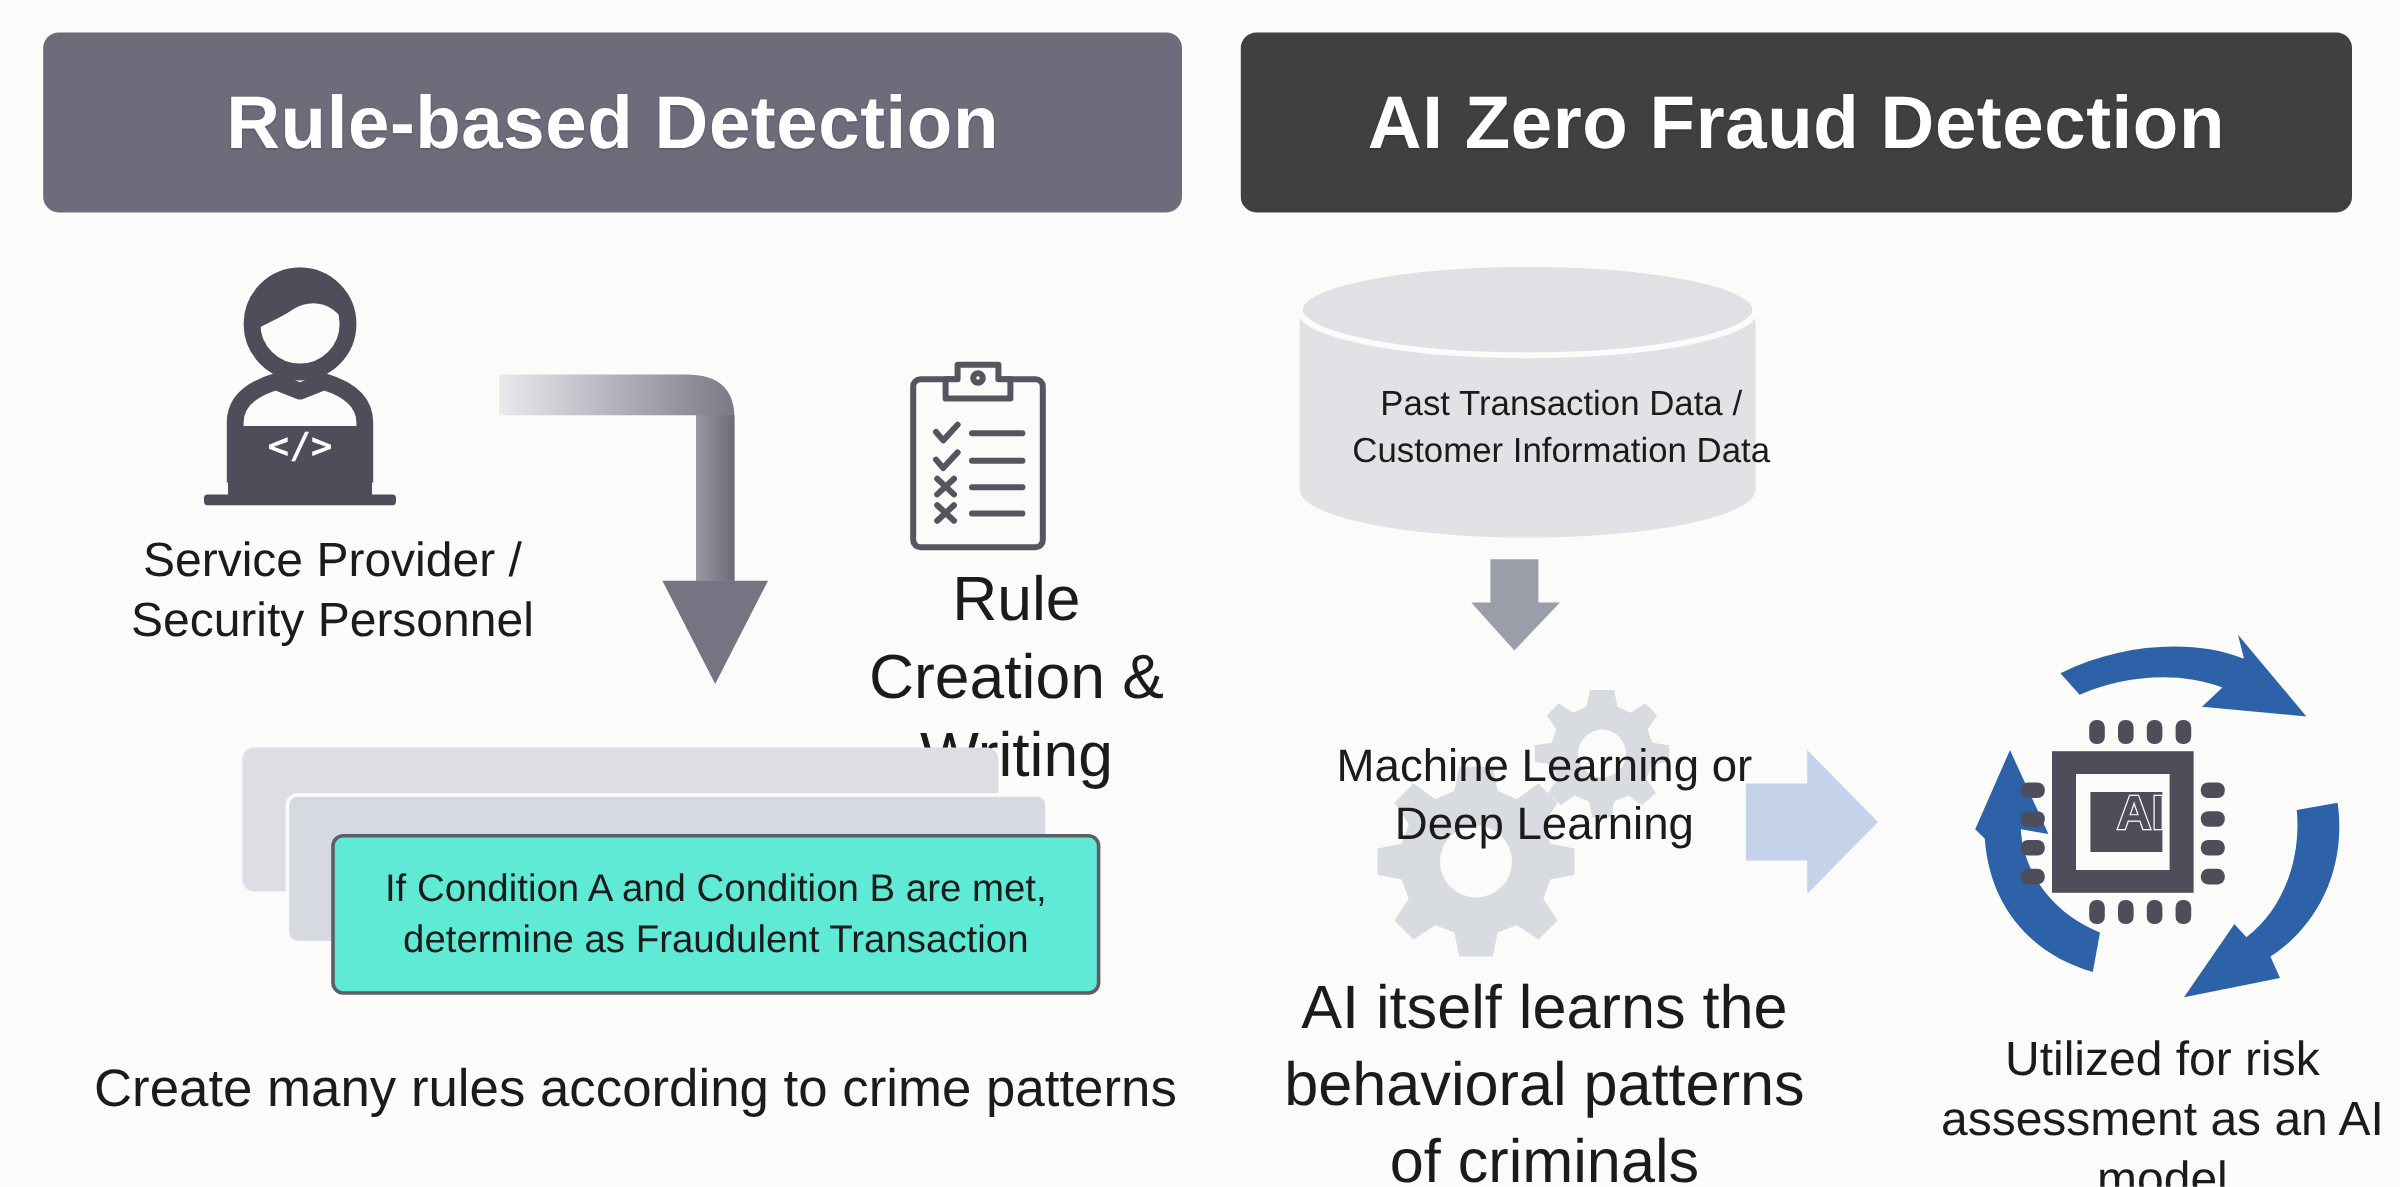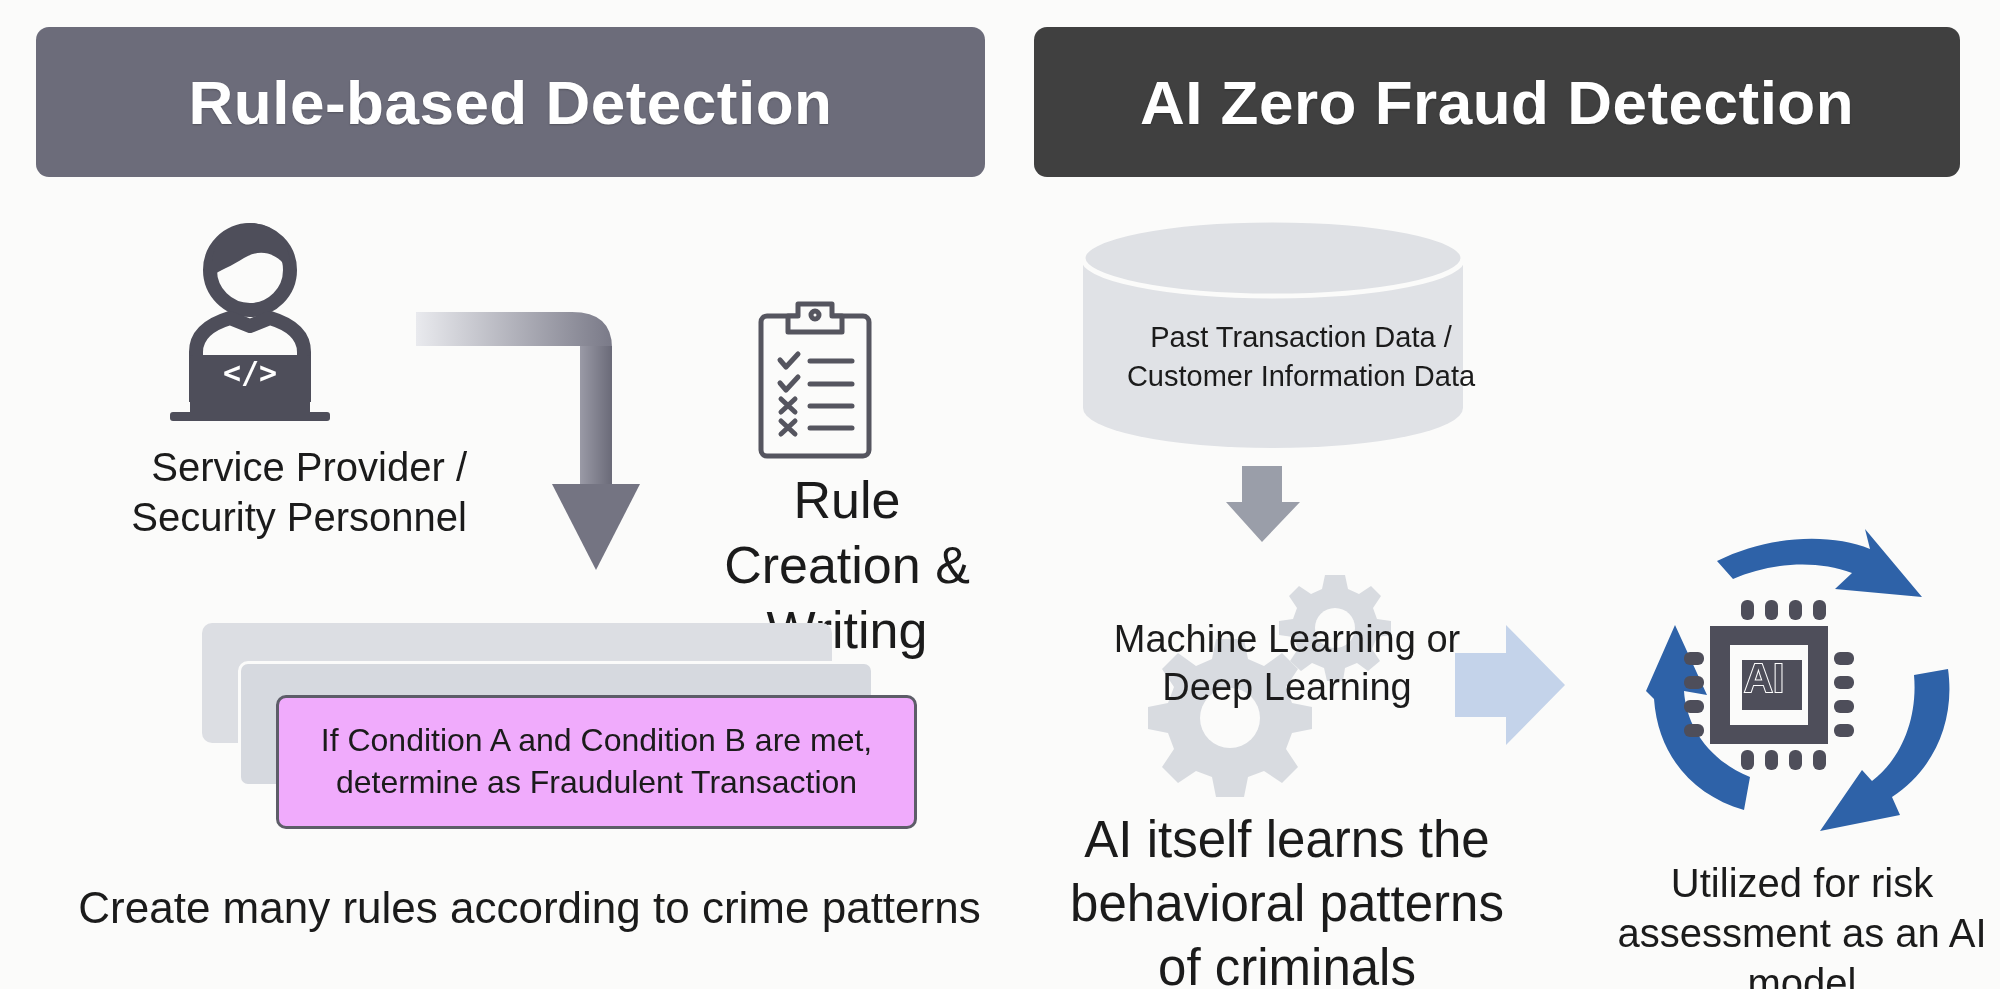--- a/index.html
+++ b/index.html
@@ -16,34 +16,34 @@
       display: flex; align-items: center; justify-content: center;
       color: #ffffff; font-size: 62px; font-weight: 700;
       letter-spacing: 0.5px;
       text-shadow: 0 1px 2px rgba(0,0,0,0.25);
       border-radius: 13px;
     }
     .header.left { left: 36px; width: 949px; background: #6c6c7a; }
     .header.right { left: 1034px; width: 926px; background: #404040; }
 
     .label { position: absolute; text-align: center; line-height: 1.25; color: #1b1b1b; padding-left: 27px; }
-    .l-person { left: 60px; top: 442px; width: 380px; font-size: 40px; text-align: right; }
+    .l-person { left: 60px; top: 442px; width: 380px; font-size: 40px; }
     .l-rule { left: 670px; top: 468px; width: 300px; font-size: 52px; }
     .l-bottom-left { left: 30px; top: 880px; width: 945px; font-size: 44px; }
     .l-db { left: 1084px; top: 318px; width: 380px; font-size: 29px; line-height: 1.35; }
     .l-ml { left: 1080px; top: 616px; width: 360px; font-size: 38px; line-height: 1.25; }
     .l-ai-learns { left: 1040px; top: 808px; width: 440px; font-size: 51px; line-height: 1.25; }
     .l-utilized { left: 1570px; top: 858px; width: 410px; font-size: 40px; line-height: 1.25; }
 
     .card { position: absolute; border-radius: 10px; }
     .card.back1 { left: 202px; top: 623px; width: 630px; height: 120px; background: #dcdee3; }
     .card.back2 { left: 238px; top: 661px; width: 630px; height: 120px; background: #d6d9df; border: 3px solid #fbfbfa; }
     .card.front {
       left: 276px; top: 695px; width: 635px; height: 128px;
-      background: #f0abfc; border: 3px solid #5d5d68;
+      background: #5eead4; border: 3px solid #5d5d68;
       display: flex; align-items: center; justify-content: center;
       text-align: center; font-size: 32px; line-height: 1.3; color: #1b1b1b;
     }
     svg { position: absolute; overflow: visible; }
   </style>
 </head>
 <body>
 
 <div class="header left">
   <span>Rule-based Detection</span>
@@ -161,15 +161,15 @@
     <rect x="84" y="185" width="20" height="13" rx="6"></rect>
     <rect x="84" y="209" width="20" height="13" rx="6"></rect>
     <rect x="234" y="137" width="20" height="13" rx="6"></rect>
     <rect x="234" y="161" width="20" height="13" rx="6"></rect>
     <rect x="234" y="185" width="20" height="13" rx="6"></rect>
     <rect x="234" y="209" width="20" height="13" rx="6"></rect>
   </g>
   <rect x="130" y="130" width="78" height="80" fill="#fbfbfa"></rect>
   <rect x="142" y="145" width="60" height="50" fill="#4e4e5a"></rect>
 </svg>
-<div class="abs" style="left:1744px;top:656px;width:60px;text-align:left;color:#4e4e5a;font-size:40px;font-weight:700;-webkit-text-stroke:2px #ffffff;paint-order:stroke fill;">AI</div>
+<div class="abs" style="left:1744px;top:656px;width:60px;text-align:right;color:#4e4e5a;font-size:40px;font-weight:700;-webkit-text-stroke:2px #ffffff;paint-order:stroke fill;">AI</div>
 
 <div class="label l-utilized">Utilized for risk assessment as an AI model</div>
 
 </body></html>

